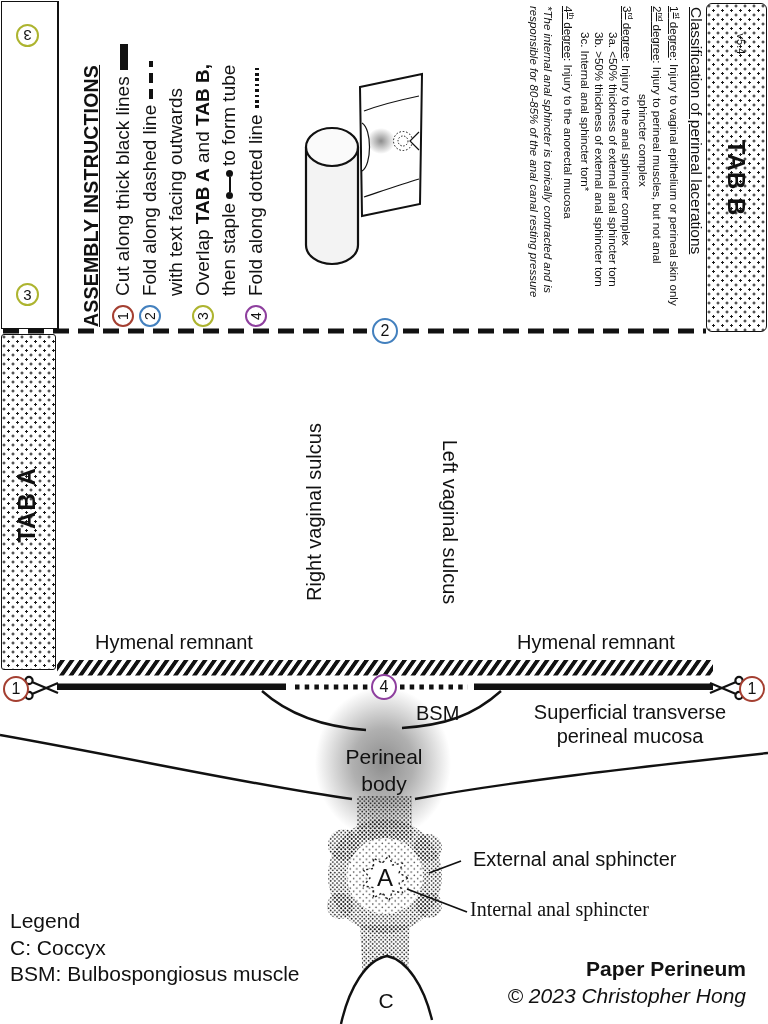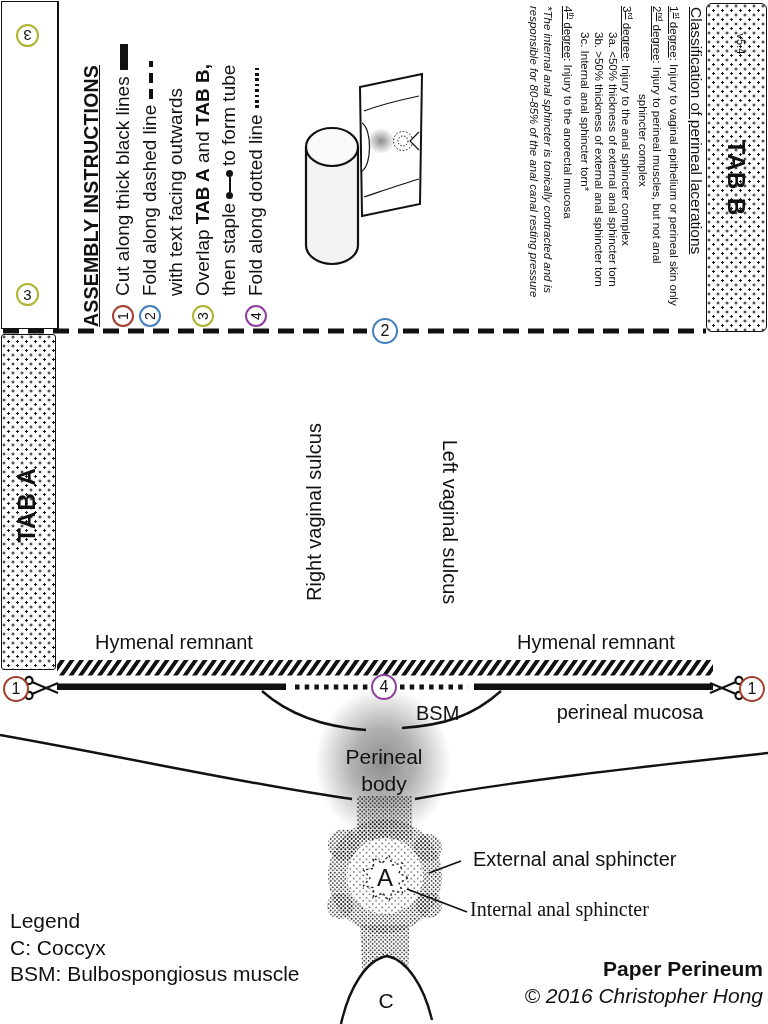--- a/index.html
+++ b/index.html
@@ -61,21 +61,21 @@
   .lab{position:absolute;font-size:20px;white-space:nowrap;}
   .mark{position:absolute;width:26px;height:26px;border-radius:50%;background:#fff;
     display:flex;align-items:center;justify-content:center;font-size:16px;box-sizing:border-box;z-index:5;}
   .mk1{border:2.6px solid #A43F31;} .mk2{border:2.6px solid #4380BE;} .mk4{border:2.6px solid #8E3F9E;}
   .strip3{position:absolute;width:23px;height:23px;border-radius:50%;background:#fff;
     display:flex;align-items:center;justify-content:center;font-size:15px;box-sizing:border-box;}
   .flip{transform:rotate(180deg);}
   .center2{text-align:center;}
   .legend{position:absolute;left:10px;top:908px;font-size:21px;line-height:26.5px;}
   .legend .ltitle{}
-  .footer{position:absolute;right:5px;top:955px;text-align:right;font-size:21px;line-height:27px;}
+  .footer{position:absolute;right:22px;top:955px;text-align:right;font-size:21px;line-height:27px;}
   .footer .ft{font-weight:bold;}
   .footer .cp{font-style:italic;}
 </style>
 </head>
 <body>
 
 <div class="page">
 
   <svg width="768" height="1024" viewBox="0 0 768 1024">
     <defs>
@@ -251,35 +251,36 @@
 
   <div class="rotccw lab" style="left:303px;top:612px;width:200px;height:24px;text-align:center;">Right vaginal sulcus</div>
   <div class="rotcw lab" style="left:461px;top:422px;width:200px;height:24px;text-align:center;">Left vaginal sulcus</div>
 
   <div class="lab" style="left:95px;top:631px;">Hymenal remnant</div>
   <div class="lab" style="left:517px;top:631px;">Hymenal remnant</div>
 
   <div class="lab" style="left:416px;top:702px;">BSM</div>
 
   <div class="lab center2" style="left:532px;top:700px;width:196px;line-height:24px;white-space:normal;">
+    <div>Superficial transverse</div>
     <div>perineal mucosa</div>
   </div>
 
   <div class="lab" style="left:473px;top:848px;">External anal sphincter</div>
 
   <div class="lab center2" style="left:334px;top:743px;width:100px;font-size:21px;line-height:27px;white-space:normal;z-index:3;">
     <div>Perineal</div>
     <div>body</div>
   </div>
   <div class="lab" style="left:470px;top:898px;font-family:Liberation Serif, serif;">Internal anal sphincter</div>
 
   <div class="legend">
     <div class="ltitle">Legend</div>
     <div>C: Coccyx</div>
     <div>BSM: Bulbospongiosus muscle</div>
   </div>
 
   <div class="footer">
     <div class="ft">Paper Perineum</div>
-    <div class="cp">© 2016 Christopher Hong</div>
+    <div class="cp">© 2023 Christopher Hong</div>
   </div>
 
 </div>
 
 </body></html>

